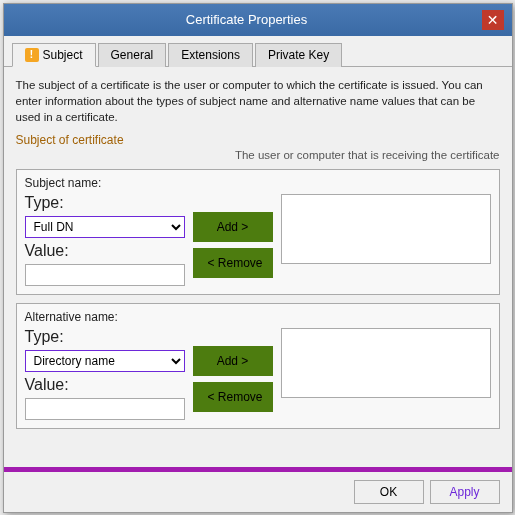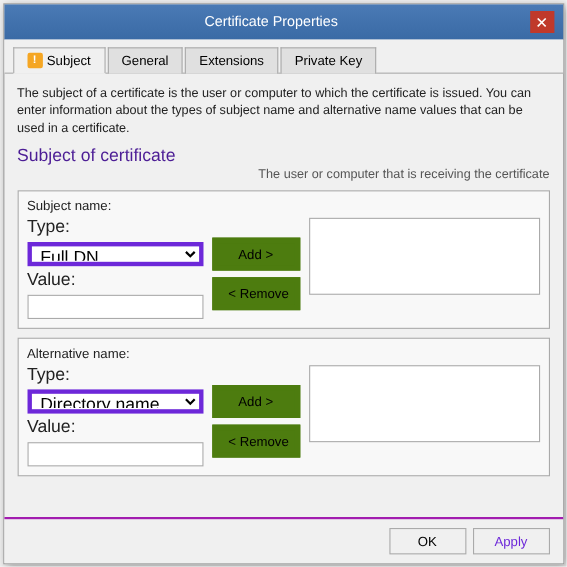--- a/index.html
+++ b/index.html
@@ -99,22 +99,22 @@
       display: flex;
       flex-direction: column;
     }
     .description {
       font-size: 11.5px;
       color: #222;
       line-height: 1.4;
       margin-bottom: 8px;
     }
     .section-title {
-      font-size: 16px;
-      color: #4c1d95;
+      font-size: 12px;
+      color: #a16207;
       margin-bottom: 2px;
     }
     .section-subtitle {
       font-size: 11.5px;
       color: #555;
       margin-bottom: 8px;
       text-align: right;
     }
     .group-box {
       border: 1px solid #aaa;
@@ -139,23 +139,23 @@
       width: 160px;
       flex-shrink: 0;
     }
     .field-label {
       font-size: 16px;
       color: #222;
     }
     .select-field {
       width: 100%;
       height: 22px;
-      border: 4px solid #6d28d9;
+      border: 1px solid #6d28d9;
       background: white;
-      font-size: 16px;
+      font-size: 12px;
       padding: 1px 4px;
       appearance: auto;
     }
     .text-input {
       width: 100%;
       height: 22px;
       border: 1px solid #aaa;
       background: white;
       font-size: 12px;
       padding: 1px 4px;
@@ -185,21 +185,21 @@
     }
     .action-btn:disabled, .action-btn.disabled {
       color: #aaa;
       cursor: default;
     }
     .dialog-footer {
       display: flex;
       justify-content: flex-end;
       gap: 6px;
       padding: 8px 12px;
-      border-top: 2px solid #a21caf;
+      border-top: 5px solid #a21caf;
       background: #f0f0f0;
       flex-shrink: 0;
     }
     .footer-btn {
       background: #f0f0f0;
       border: 1px solid #aaa;
       padding: 4px 18px;
       font-size: 12px;
       cursor: pointer;
       min-width: 70px;

